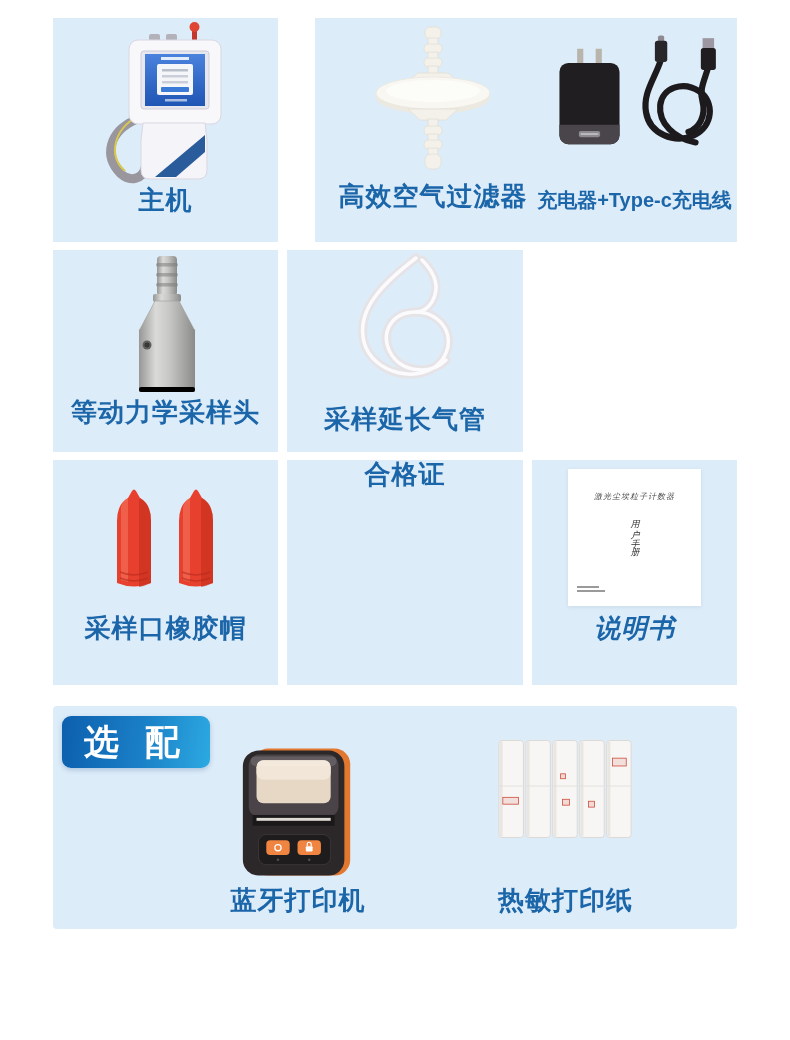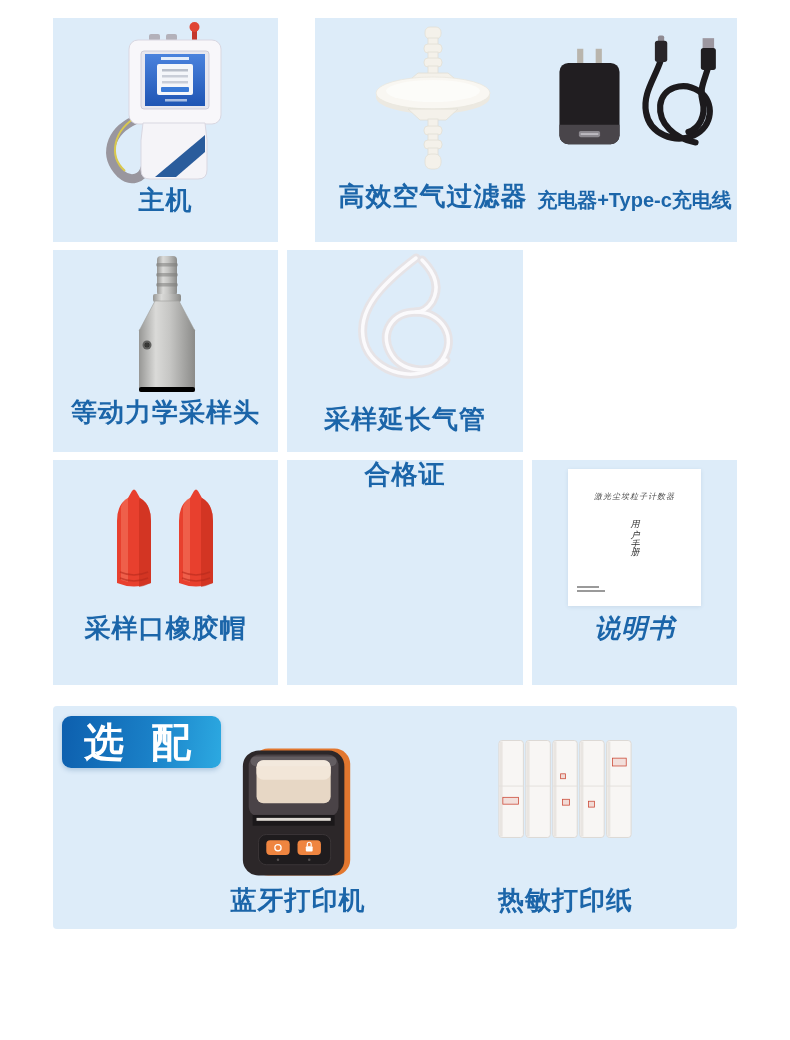--- a/index.html
+++ b/index.html
@@ -63,21 +63,21 @@
 
   
   .panel{
     position:absolute;left:53px;top:706px;width:684px;height:223px;
     background:#ddecf9;border-radius:4px;
   }
   .badge{
     position:absolute;left:9px;top:10px;height:52px;
     padding:0 22px;border-radius:9px;
     background:linear-gradient(97deg,#0d5fae 0%,#1a80c7 55%,#2ca9e1 100%);
-    color:#ffffff;font-size:40px;font-weight:700;letter-spacing:8px;
+    color:#ffffff;font-size:35px;font-weight:700;letter-spacing:8px;
     display:flex;align-items:center;justify-content:center;
     box-shadow:0 2px 5px rgba(20,80,140,.25);
   }
   .opt{
     position:absolute;bottom:8px;display:flex;flex-direction:column;align-items:center;
   }
   .opt .label{padding-bottom:6px;}
   .opt1{left:160px;width:170px;}
   .opt2{left:425px;width:175px;gap:36px;}
 </style>

